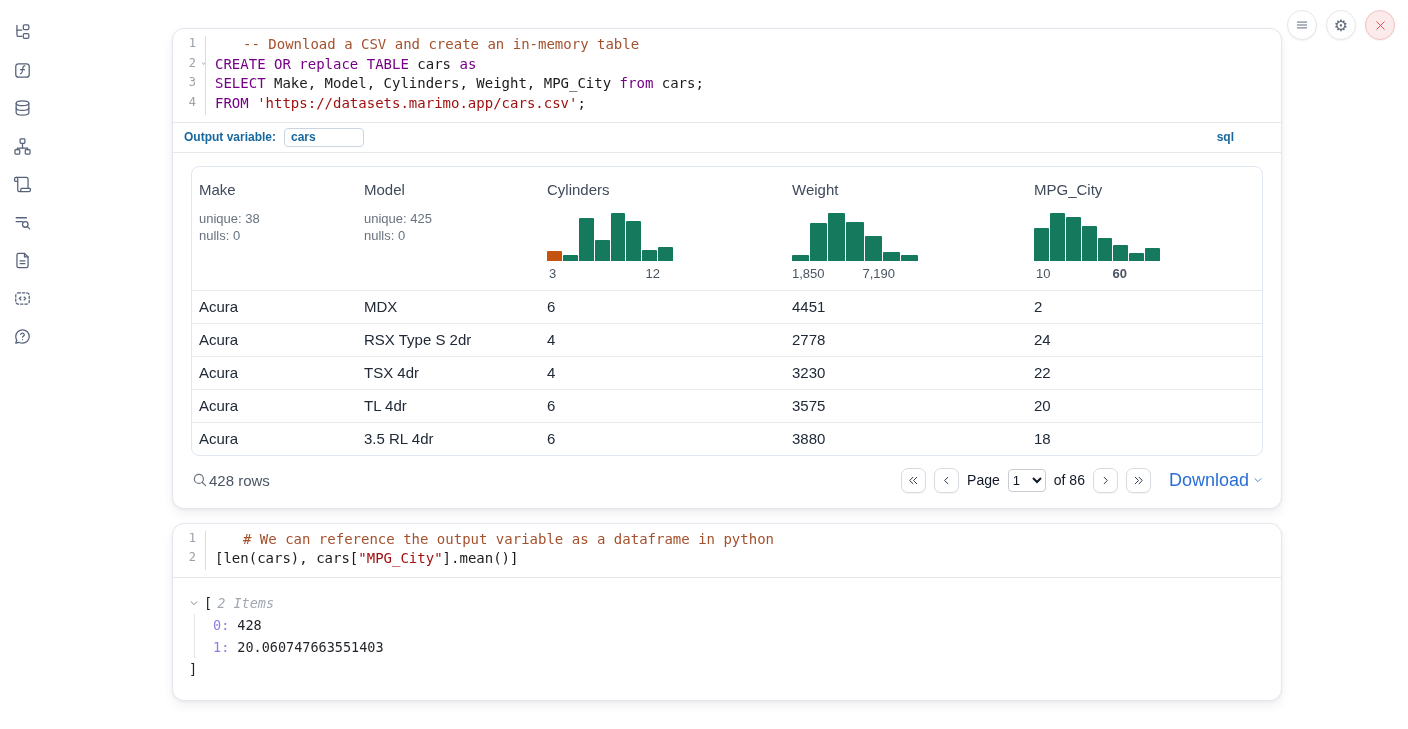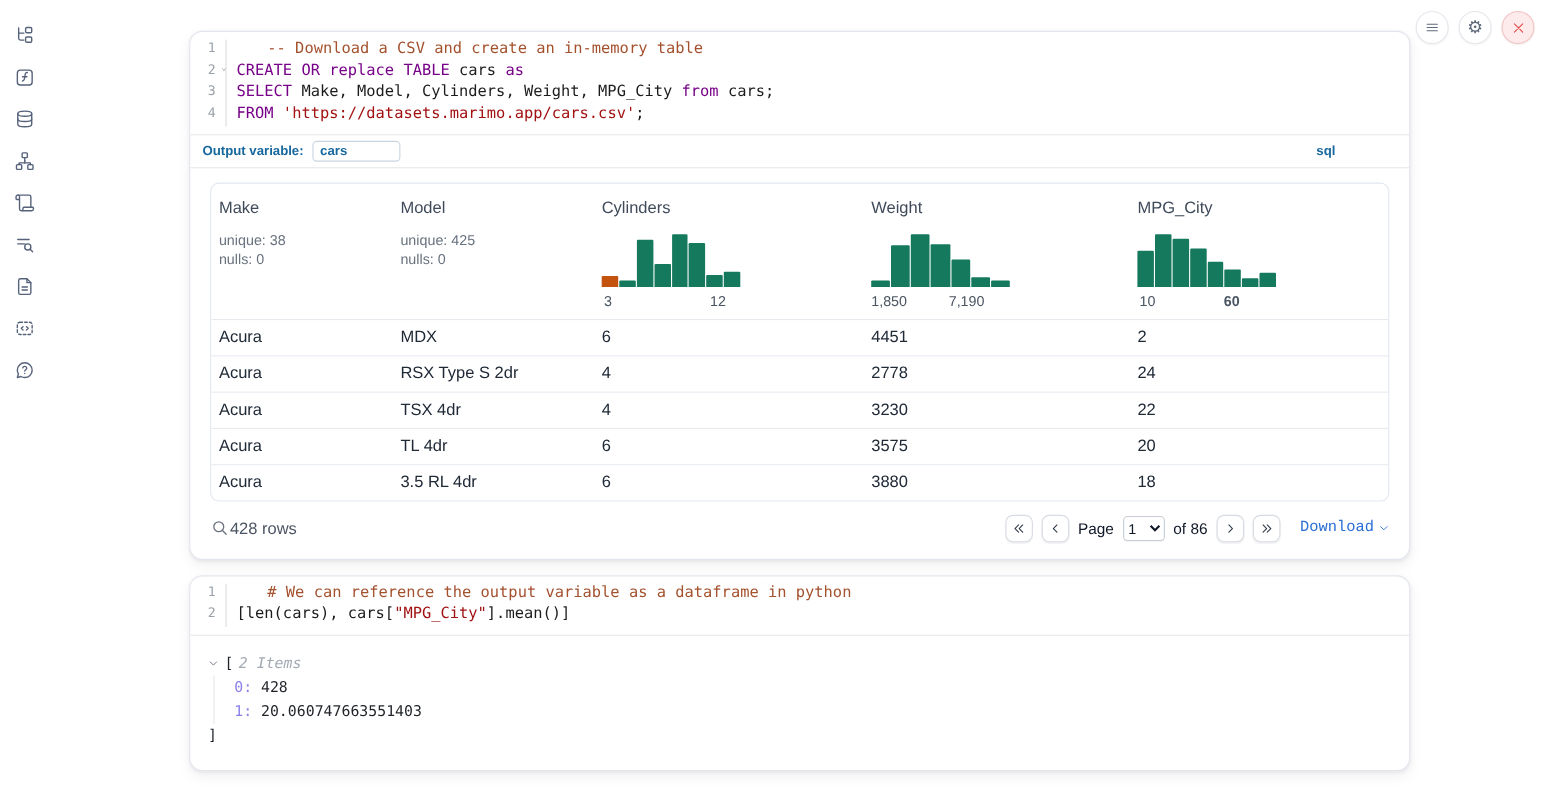--- a/index.html
+++ b/index.html
@@ -44,21 +44,21 @@
   .tok-kw { color:#770088; }
   .tok-comment { color:#a4512e;margin-left:28px; }
   .tok-str { color:#a11111; }
   .h-div { border-top:1px solid #e8e8e8; }
 
   
   .ov-row { display:flex; align-items:center; padding:5px 11px; gap:8px; height:29px; }
   .ov-label { font-size:12px; font-weight:bold; color:#17689e; }
   .ov-input { width:80px; height:19px; border:1px solid #cbd5e1; border-radius:4px;
               font:bold 12px "Liberation Sans", sans-serif; color:#17689e; padding:0 6px; }
-  .lang-badge { margin-left:auto; margin-right:56px; font-size:12px; font-weight:bold; color:#17689e; }
+  .lang-badge { margin-left:auto; margin-right:36px; font-size:12px; font-weight:bold; color:#17689e; }
 
   
   .table-box { margin:13px 18px 0; border:1px solid #e2e8f0; border-radius:8px; overflow:hidden; }
   .t-grid { display:grid; grid-template-columns:165px 183px 245px 242px 1fr; }
   .t-head { padding-top:14px; }
   .th-cell { padding-left:7px; cursor:pointer; }
   .col-label { font-size:15px; color:#3f4a5a; }
   .col-stats { margin-top:12px; font-size:13px; color:#68727f; line-height:17px; }
   .hist-wrap { margin-top:13px; width:126px; }
   .hist-bars { height:50px; display:flex; align-items:flex-end; gap:1px; }
@@ -80,21 +80,21 @@
   .search-btn svg { stroke:#6b7280; fill:none; stroke-width:1.6; stroke-linecap:round; }
   .pager { margin-left:auto; display:flex; align-items:center; gap:8px; }
   .pg-btn { width:25px; height:25px; border:1px solid #d7dce3; border-radius:7px; background:#fff;
             box-shadow:0 1px 1px rgba(0,0,0,.05); display:flex; align-items:center;
             justify-content:center; cursor:pointer; }
   .pg-btn svg { stroke:#2d3748; fill:none; stroke-width:1.8; stroke-linecap:round; stroke-linejoin:round; }
   .pg-text { font-size:14px; color:#101828; }
   .page-select { height:23px; min-width:38px; border:1px solid #c8cdd4; border-radius:4px;
                  font-size:13px; color:#101828; background:#fff; }
   .download-link { display:flex; align-items:center; gap:4px; margin-left:10px; background:none;
-                   border:none; cursor:pointer; font-size:14px; color:#2a6fd6;font-family:Liberation Mono, monospace; }
+                   border:none; cursor:pointer; font-size:18px; color:#2a6fd6; }
   .download-link svg { stroke:#2a6fd6; fill:none; stroke-width:2; stroke-linecap:round; }
 
   
   .console-output { padding:14px 16px 20px; font:13.5px "DejaVu Sans Mono", monospace; color:#1f2328; }
   .tree-row1 { display:flex; align-items:center; gap:5px; height:22px; }
   .tree-toggle { background:none; border:none; cursor:pointer; display:flex; padding:0; }
   .tree-toggle svg { stroke:#6b7280; fill:none; stroke-width:2; stroke-linecap:round; stroke-linejoin:round; }
   .items-label { color:#a3a9b3; font-style:italic; }
   .tree-entries { border-left:1px solid #e2e6ea; margin-left:5px; padding-left:18px; }
   .tree-entry { height:22px; display:flex; align-items:center; }

